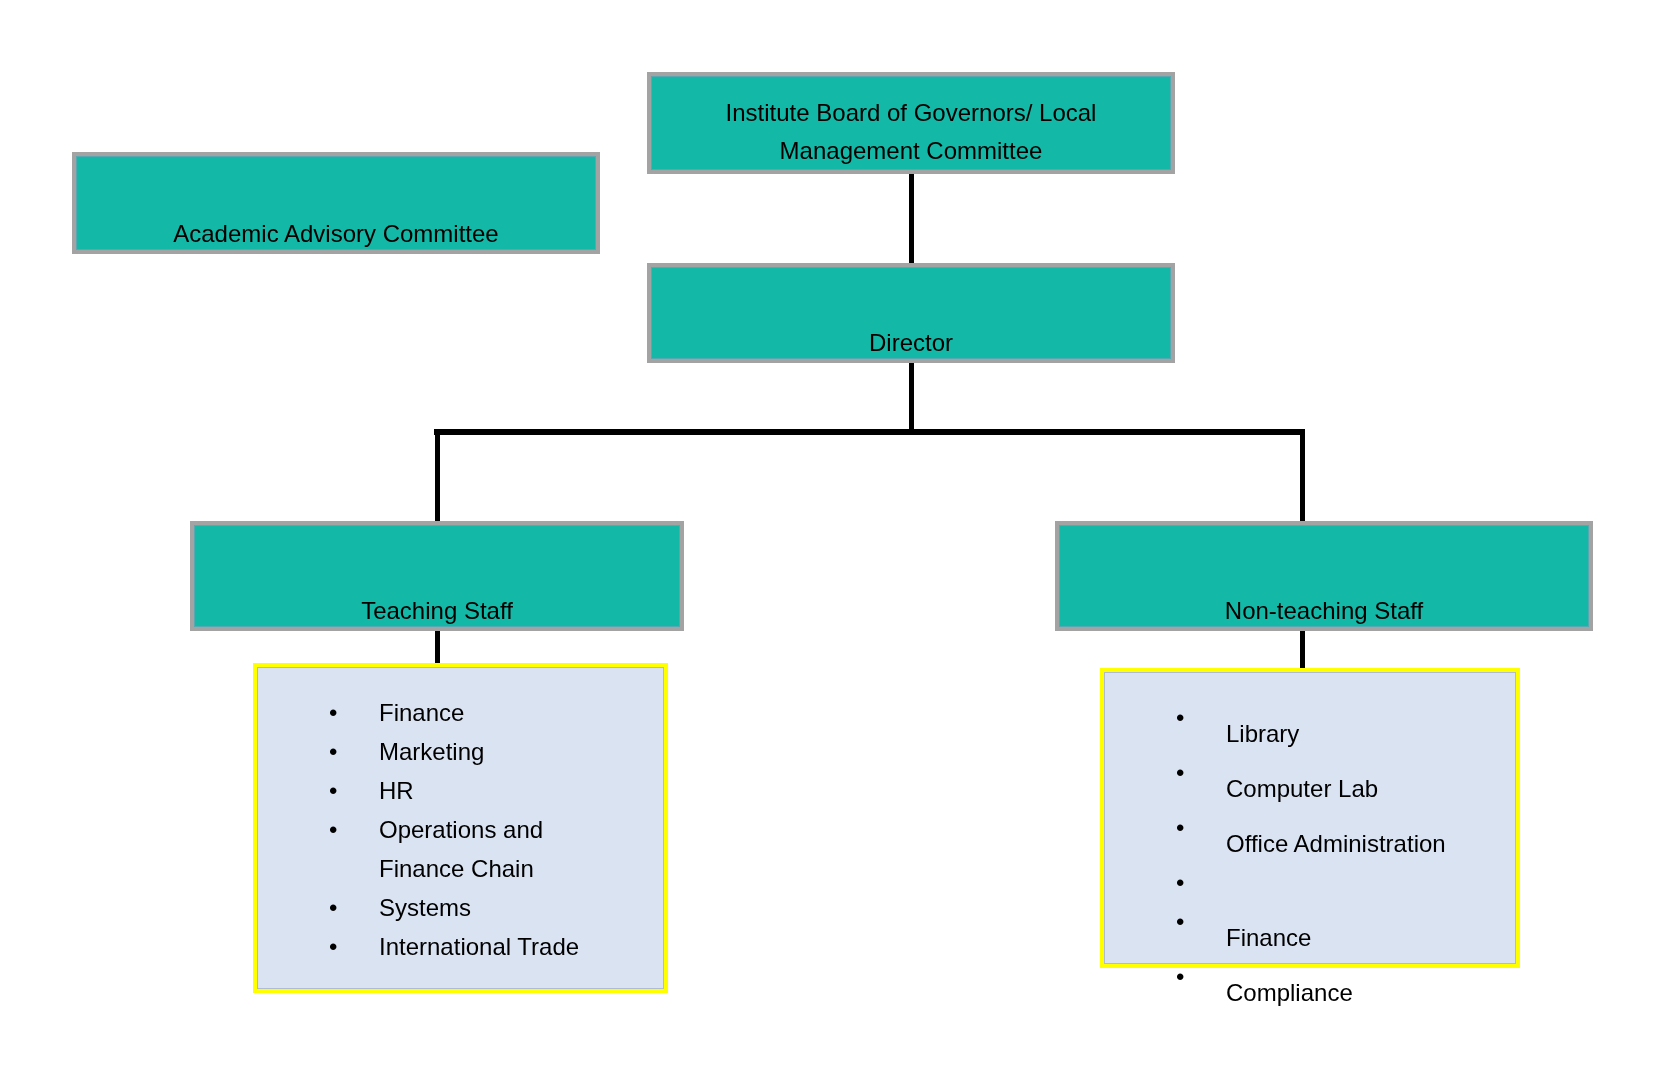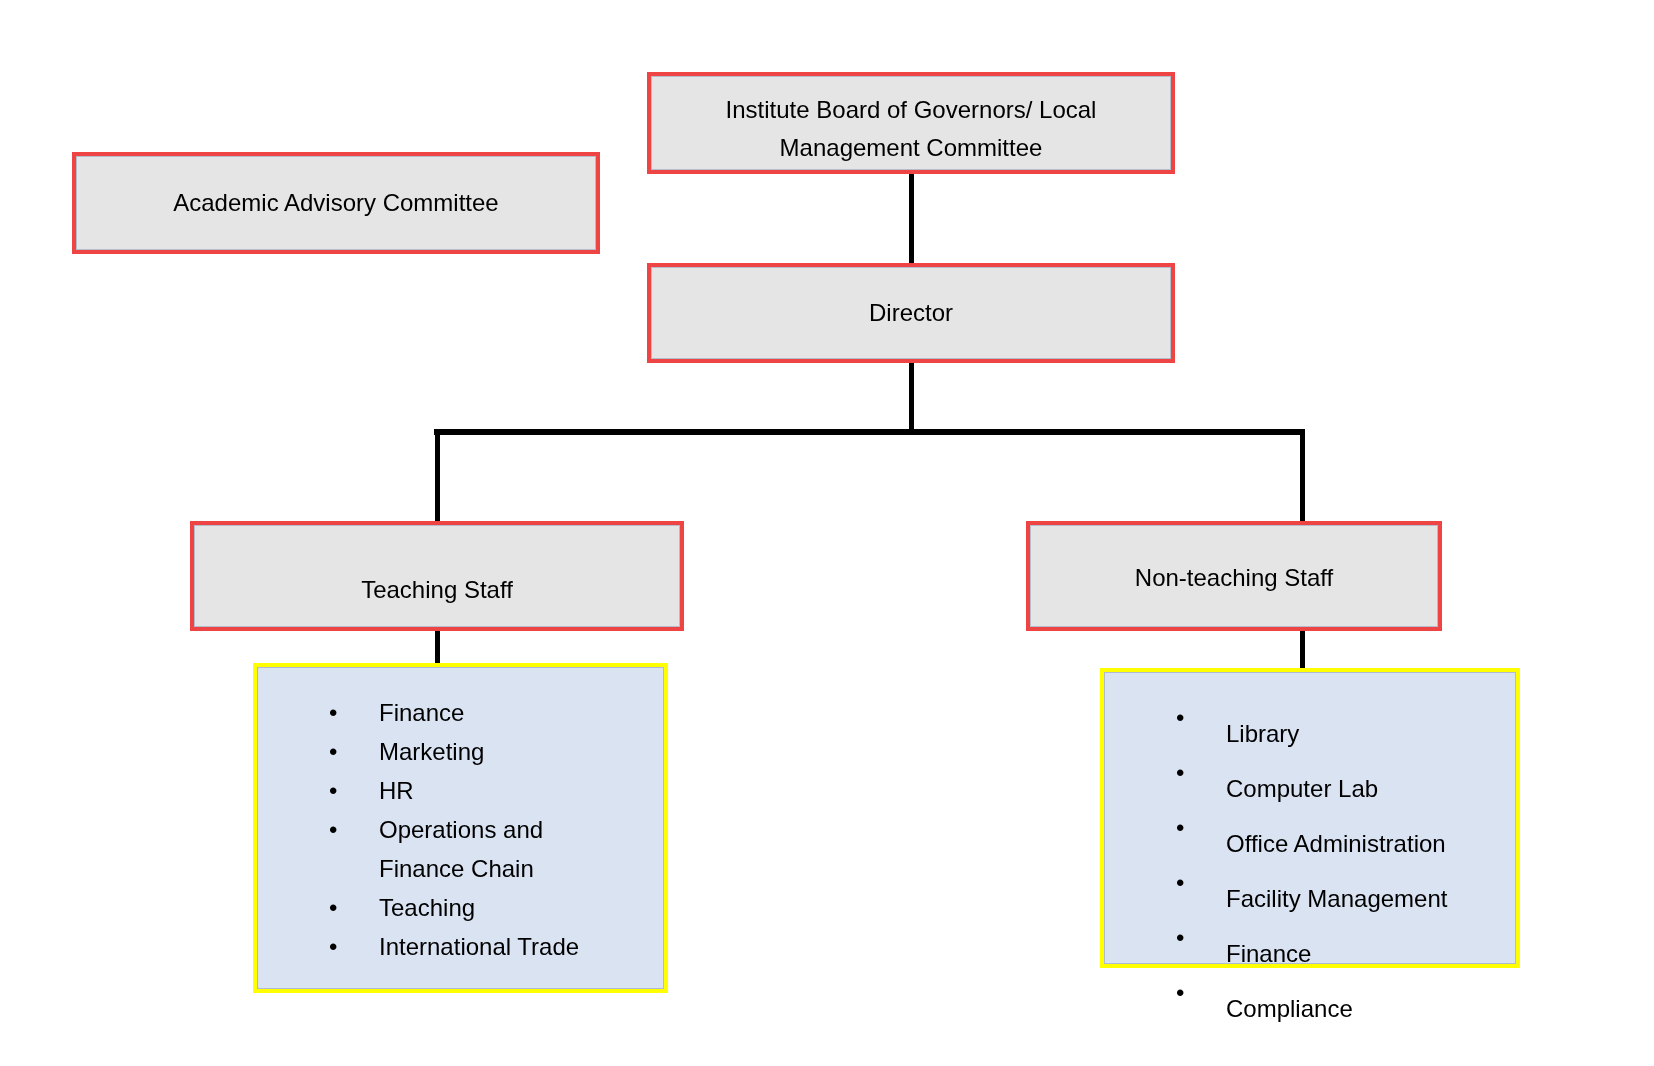--- a/index.html
+++ b/index.html
@@ -12,37 +12,37 @@
     position: relative;
     width: 1654px;
     height: 1066px;
     background: #ffffff;
     overflow: hidden;
     color: #000000;
   }
   .node {
     position: absolute;
     box-sizing: border-box;
-    background: #e5e5e5;
-    border: 4px solid #ef4444;
+    background: #14b8a6;
+    border: 4px solid #a3a3a3;
     box-shadow: inset 0 0 0 1px rgba(140,155,185,0.55);
     display: flex;
     justify-content: center;
-    align-items: center;
+    align-items: flex-end;
     text-align: center;
     font-size: 24px;
     line-height: 32px;
     color: #000000;
   }
   #node-board        { left: 647px;  top: 72px;  width: 528px; height: 102px; padding-top: 12px; line-height: 38px; }
   #node-board .node-label { max-width: 440px; }
   #node-advisory     { left: 72px;   top: 152px; width: 528px; height: 102px; }
   #node-director     { left: 647px;  top: 263px; width: 528px; height: 100px; }
   #node-teaching     { left: 190px;  top: 521px; width: 494px; height: 110px; padding-top: 28px; }
-  #node-nonteaching  { left: 1026px; top: 521px; width: 416px; height: 110px; padding-top: 4px; }
+  #node-nonteaching  { left: 1055px; top: 521px; width: 538px; height: 110px; padding-top: 4px; }
 
   .list-node {
     position: absolute;
     box-sizing: border-box;
     background: #dae3f2;
     border: 4px solid #ffff00;
     box-shadow: inset 0 0 0 1px rgba(140,155,185,0.55);
     font-size: 24px;
   }
   #list-teaching    { left: 253px;  top: 663px; width: 415px; height: 330px; }
@@ -124,21 +124,21 @@
         <li>
           <span class="bullet">•</span>
           <span class="li-text">HR</span>
         </li>
         <li>
           <span class="bullet">•</span>
           <span class="li-text">Operations and Finance Chain</span>
         </li>
         <li>
           <span class="bullet">•</span>
-          <span class="li-text">Teaching</span>
+          <span class="li-text">Systems</span>
         </li>
         <li>
           <span class="bullet">•</span>
           <span class="li-text">International Trade</span>
         </li>
       </ul>
   </div>
 
   <div class="list-node" id="list-nonteaching">
     <ul class="dept-list">
@@ -149,21 +149,20 @@
         <li>
           <span class="bullet">•</span>
           <span class="li-text">Computer Lab</span>
         </li>
         <li>
           <span class="bullet">•</span>
           <span class="li-text">Office Administration</span>
         </li>
         <li>
           <span class="bullet">•</span>
-          <span class="li-text">Facility Management</span>
         </li>
         <li>
           <span class="bullet">•</span>
           <span class="li-text">Finance</span>
         </li>
         <li>
           <span class="bullet">•</span>
           <span class="li-text">Compliance</span>
         </li>
       </ul>

